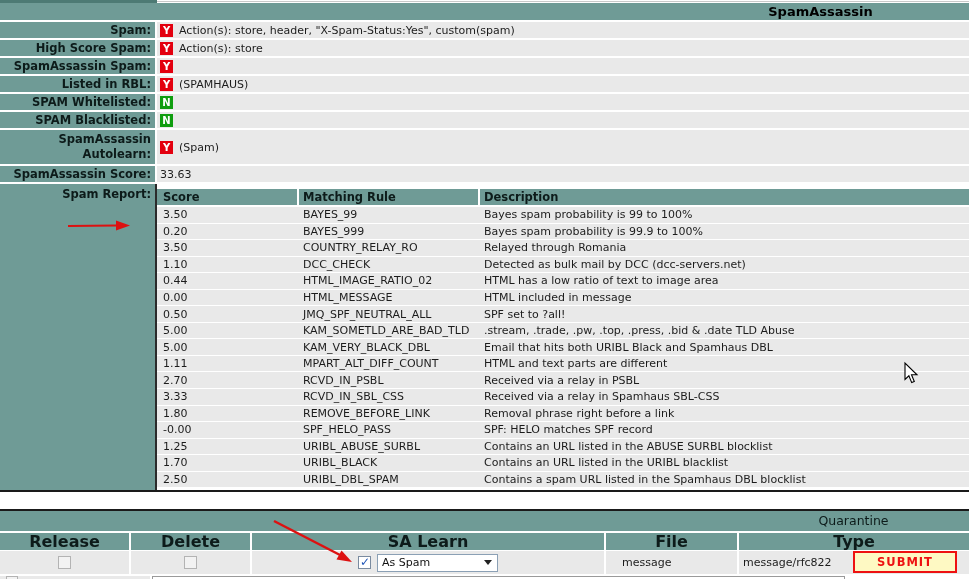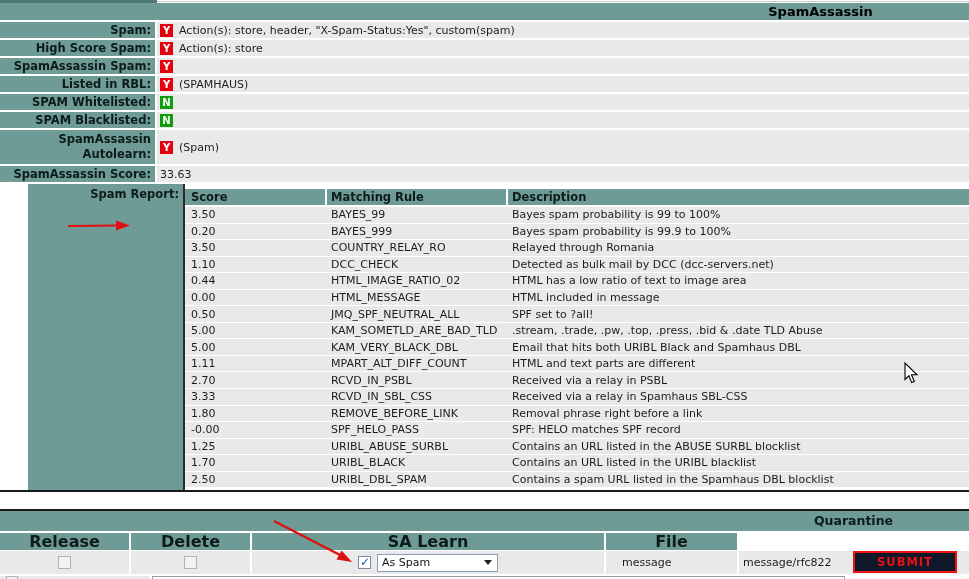--- a/index.html
+++ b/index.html
@@ -29,42 +29,42 @@
                 align-items:center; padding-left:3px; }
   .h16 { height:16px; }
   .h34 { height:34px; }
   .flag { display:inline-block; width:13px; height:13px; line-height:13px; text-align:center;
           color:#fff; font-weight:bold; font-size:10px; margin-right:6px; flex-shrink:0; }
   .flag-y { background:#E3000F; }
   .flag-n { background:#0F9D0F; }
   .val-text { white-space:nowrap; }
 
   
-  #report-row { display:flex; height:308px; margin-bottom:16px;padding-left:28px; }
+  #report-row { display:flex; height:308px; margin-bottom:16px; }
   #report-label { height:308px; padding-top:3px; }
   #report-area { flex:1; margin-left:0; border-left:2px solid #2b2b2b; position:relative;
                  padding-top:5px; background:#fff; }
   #report-head { display:grid; grid-template-columns:140px 179px 1fr; column-gap:2px;
                  height:16px; margin-bottom:2px; }
   #report-head .hc { background:#6F9B96; font-weight:bold; color:#0d1b1a; font-size:11.5px;
                      line-height:16px; }
   .hc.c1 { padding-left:6px; } .hc.c2 { padding-left:4px; } .hc.c3 { padding-left:4px; }
   #report-body { display:grid; row-gap:1px; grid-auto-rows:15.55px;border-radius:17px; }
   .r-row { background:#E9E9E9; display:grid; grid-template-columns:142px 181px 1fr; align-items:center; }
   .r-row .c-score { padding-left:6px; }
   .r-row .c-rule { padding-left:4px; }
   .r-row .c-desc { padding-left:4px; }
   #table-bottom-line { position:absolute; top:490px; left:0; width:969px; height:2px; background:#1a1a1a; }
 
   
   #quarantine { position:absolute; top:509px; left:0; width:969px; }
   #q-topline { height:2px; background:#1a1a1a; }
   #q-title-row { height:20px; position:relative; margin-bottom:2px; }
   #q-title { position:absolute; left:738px; width:231px; top:2px; text-align:center;
-             font-weight:bold; font-size:12.5px; color:#0d1b1a; }
+             font-weight:normal; font-size:12.5px; color:#0d1b1a; }
   .q-grid { display:grid; grid-template-columns:129px 119px 352px 131px 1fr; column-gap:2px; }
   #q-head { height:17px; margin-bottom:1px; }
   #q-head .qh { background:#6F9B96; font-weight:bold; color:#0d1b1a; text-align:center;
                 line-height:17px; font-size:16px; }
   #q-data { height:23px; }
   #q-data .qc { background:#E9E9E9; display:flex; align-items:center; }
   .qc.center { justify-content:center; }
   .cbx { width:13px; height:13px; border:1px solid #b3b3b3; background:#f2f2f2; display:inline-block;
          position:relative; }
   .cbx.checked { border-color:#7a8ba0; background:#fff; }
@@ -73,21 +73,21 @@
   #sa-learn-cell { justify-content:flex-end; padding-right:106px; gap:6px; }
   #sa-select { width:121px; height:18px; background:#fff; border:1px solid #8ba0b5;
                display:flex; align-items:center; padding-left:4px; position:relative;
                font-size:11px; color:#111; }
   #sa-select .arrow { position:absolute; right:5px; top:5px; width:0; height:0;
                       border-left:4px solid transparent; border-right:4px solid transparent;
                       border-top:5px solid #222; }
   #file-cell { padding-left:16px; }
   #type-cell { padding-left:4px; position:relative; }
   #submit-btn { position:absolute; right:12px; top:0px; width:104px; height:22px;
-                background:#0f172a; border:2px solid #EE1111; color:#EE1111;
+                background:#fef9c3; border:2px solid #EE1111; color:#EE1111;
                 font-weight:bold; font-size:11.5px; letter-spacing:1px;
                 font-family:"DejaVu Sans","Liberation Sans",sans-serif; cursor:pointer; }
   #q-partial { position:relative; height:4px; margin-top:2px; }
   #q-partial .p-left { position:absolute; left:0; top:0; width:150px; height:4px; background:#E9E9E9; }
   #q-partial .p-cbx { position:absolute; left:6px; top:0; width:12px; height:4px;
                       background:#f2f2f2; border:1px solid #b3b3b3; border-bottom:none; }
   #q-partial .p-white { position:absolute; left:152px; top:0; width:693px; height:4px;
                         background:#fff; border:1px solid #9a9a9a; border-bottom:none; }
   #overlay { position:absolute; top:0; left:0; width:969px; height:579px; pointer-events:none; }
 </style>
@@ -285,20 +285,21 @@
 <div id="quarantine">
   <div id="q-topline"></div>
   <div id="q-title-row" class="teal">
     <span id="q-title">Quarantine</span>
   </div>
   <div id="q-head" class="q-grid">
     <div class="qh">Release</div>
     <div class="qh">Delete</div>
     <div class="qh">SA Learn</div>
     <div class="qh">File</div>
+    <div class="qh">Type</div>
   </div>
   <div id="q-data" class="q-grid">
     <div class="qc center">
       <span class="cbx" id="release-cbx"></span>
     </div>
     <div class="qc center">
       <span class="cbx" id="delete-cbx"></span>
     </div>
     <div class="qc" id="sa-learn-cell">
       <span class="cbx checked" id="sa-learn-cbx"></span>

